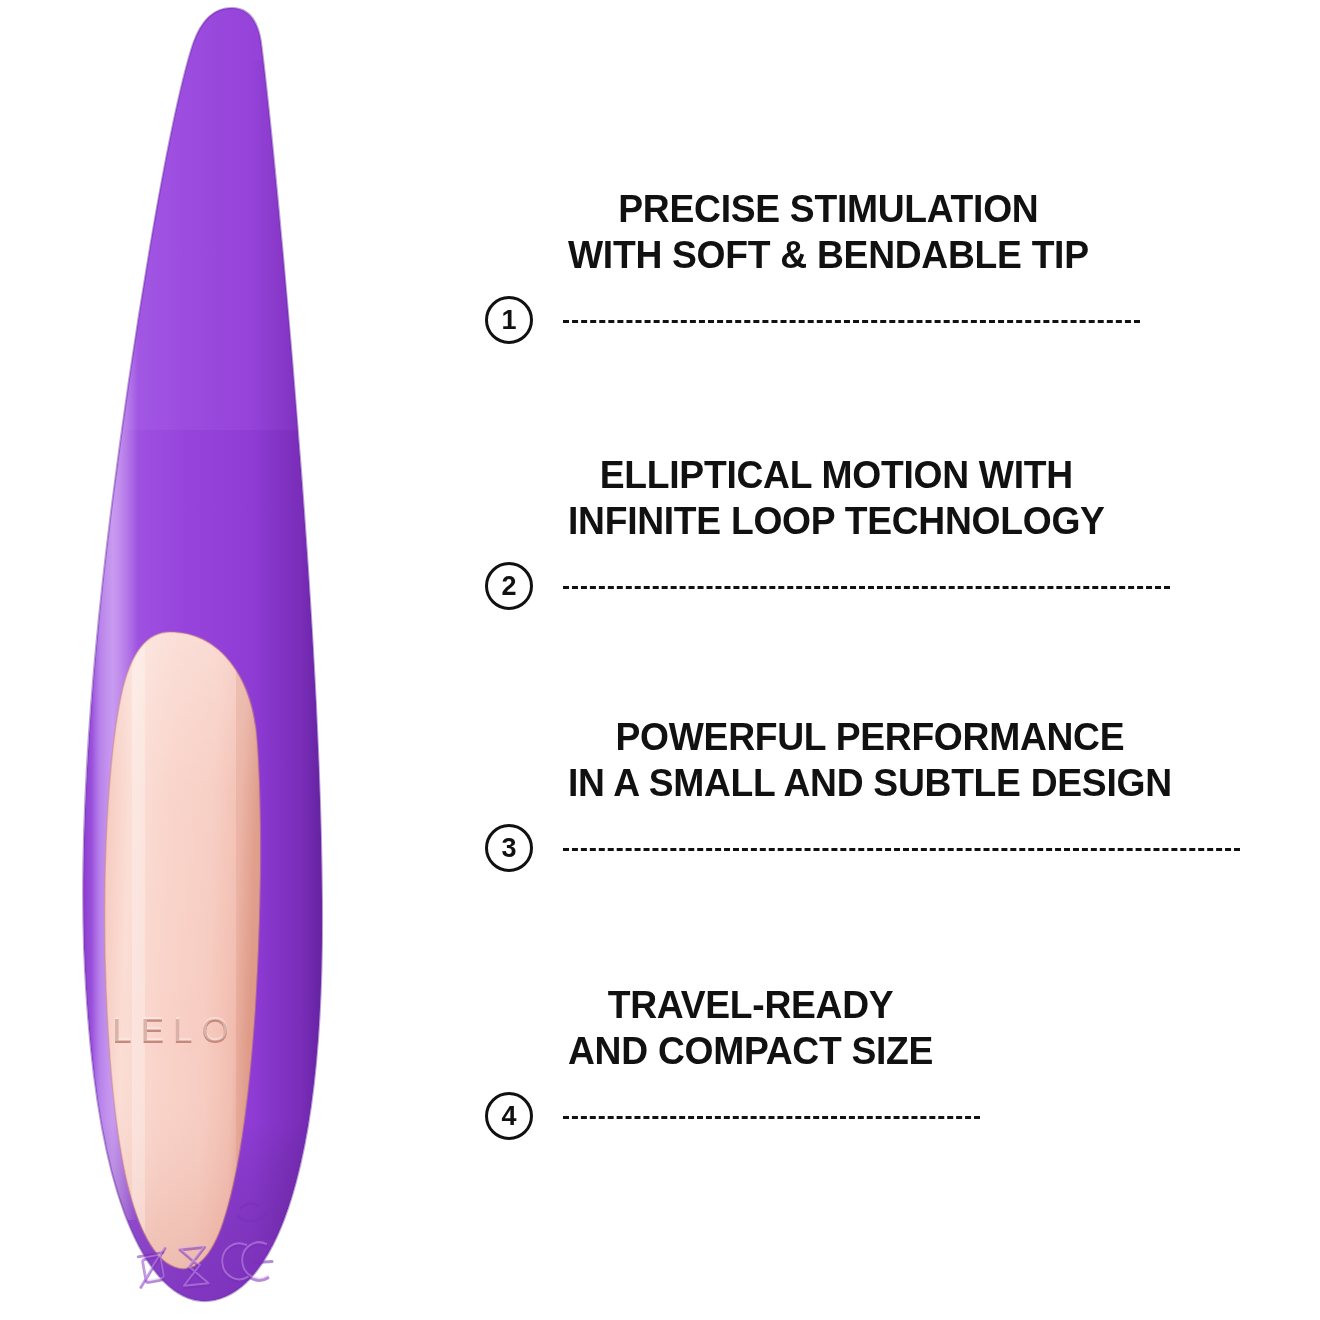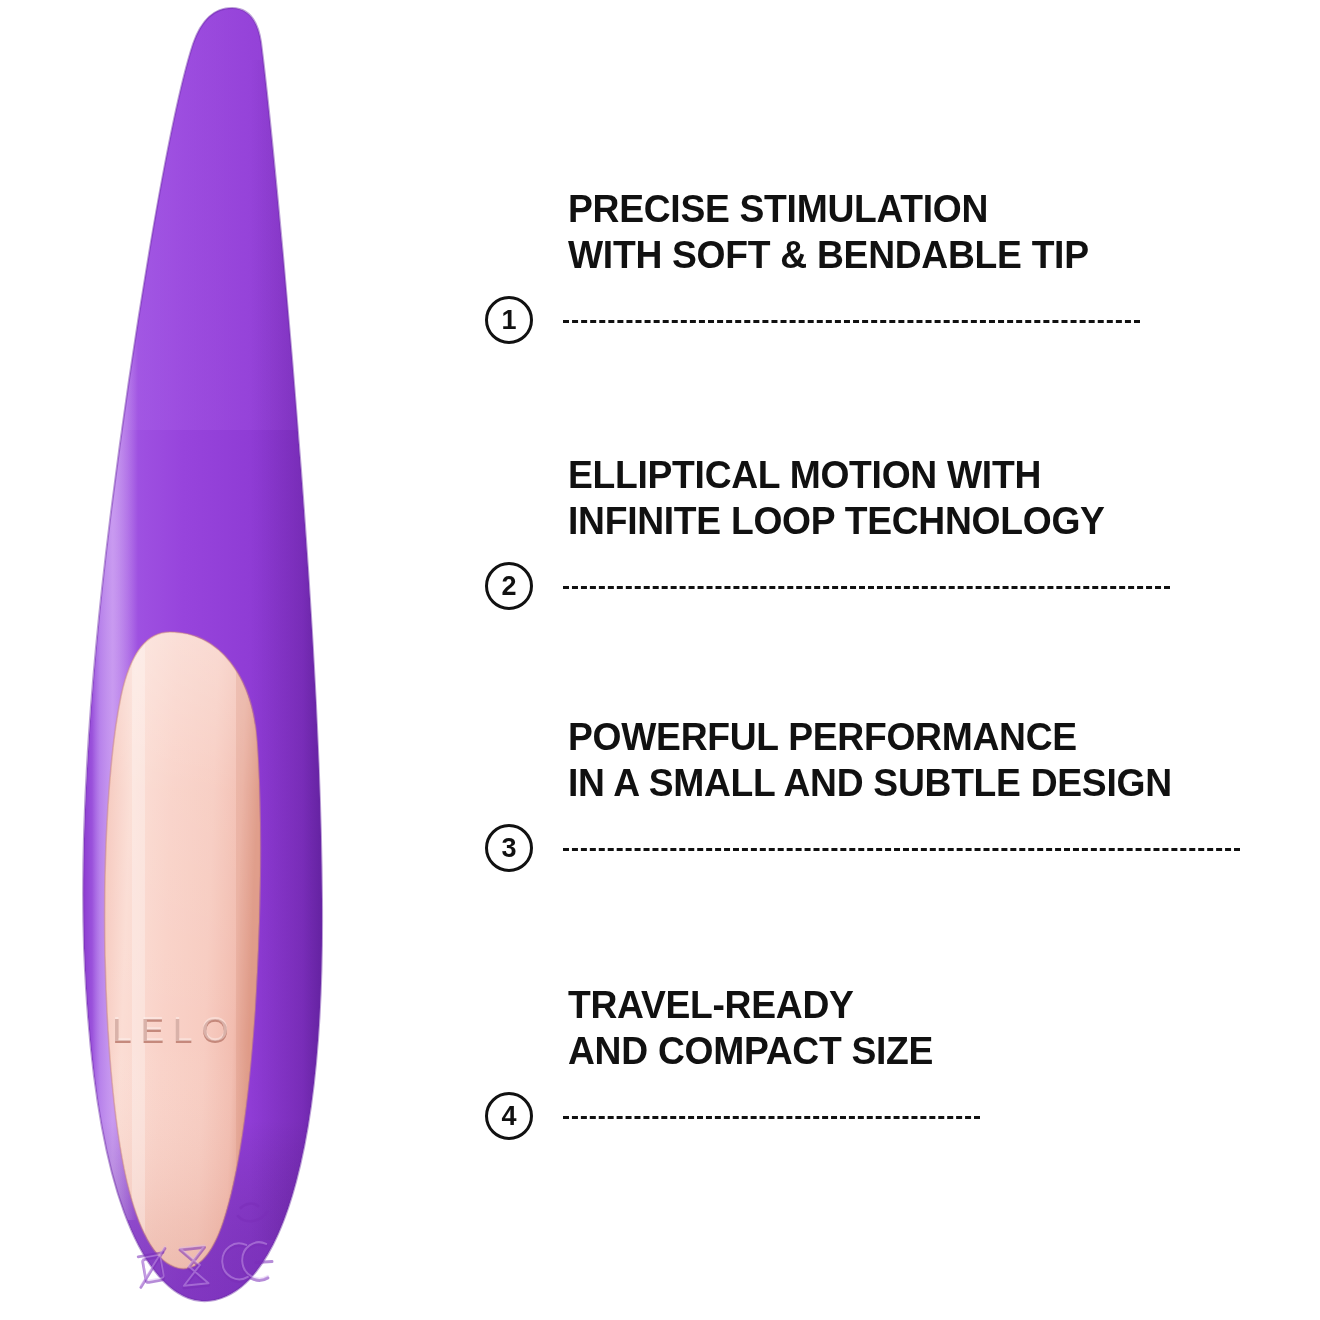--- a/index.html
+++ b/index.html
@@ -33,20 +33,21 @@
     display: block;
   }
 
   
   #feature-pane {
     position: absolute;
     left: 460px;
     top: 0;
     width: 860px;
     height: 1320px;
+    text-align: center;
   }
 
   .feature-item {
     position: absolute;
     left: 0;
     width: 860px;
   }
   .feature-item[data-index="0"] { top: 186px; }
   .feature-item[data-index="1"] { top: 452px; }
   .feature-item[data-index="2"] { top: 714px; }

